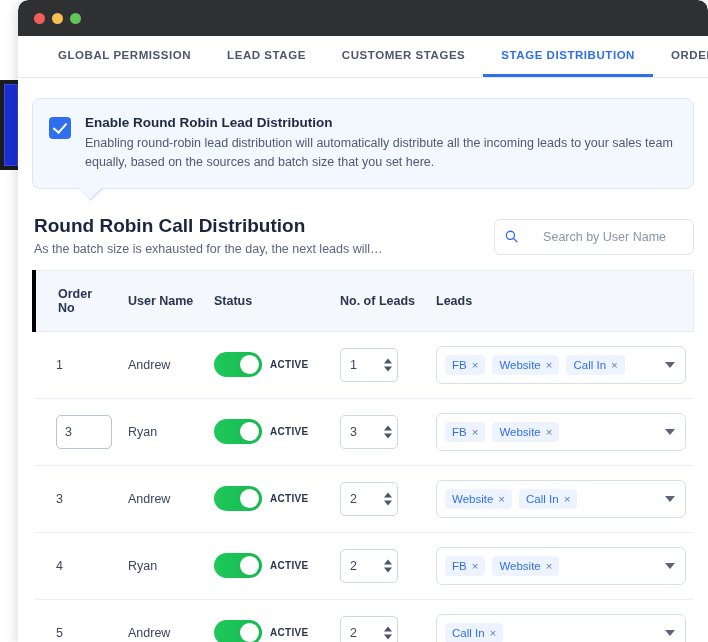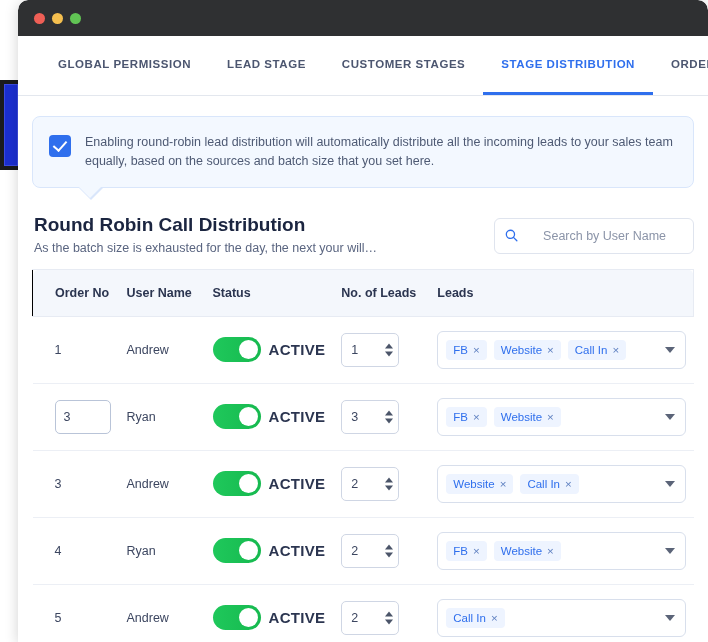--- a/index.html
+++ b/index.html
@@ -20,21 +20,21 @@
   .titlebar {
     height: 36px; background: #2f3032; border-radius: 10px 10px 0 0;
     display: flex; align-items: center; padding-left: 16px;
   }
   .dot { width: 11px; height: 11px; border-radius: 50%; margin-right: 7px; }
   .dot.red { background: #ef5f56; }
   .dot.yellow { background: #f5bf4f; }
   .dot.green { background: #61c454; }
 
   .tabs {
-    height: 60px; border-bottom: 1px solid #e3e7ee;
+    height: 42px; border-bottom: 1px solid #e3e7ee;
     display: flex; align-items: stretch; padding-left: 22px;
     background: #fff;
   }
   .tab {
     display: flex; align-items: center; padding: 0 18px;
     font-size: 11.5px; font-weight: bold; letter-spacing: .55px;
     color: #4c5670; cursor: pointer; white-space: nowrap;
     border-bottom: 3px solid transparent;
   }
   .tab.active { color: #2f6fed; border-bottom-color: #2f6fed; }
@@ -96,21 +96,21 @@
     text-align: center;
   }
   .search input::placeholder { color: #8b94a8; }
 
   table.grid { width: 100%; border-collapse: collapse; }
   table.grid thead th {
     background: #f4f7fc; font-size: 12.5px; color: #2b3550; font-weight: bold;
     text-align: left; padding: 16px 8px; border-top: 1px solid #e7ebf3;
     border-bottom: 1px solid #e7ebf3;
   }
-  table.grid thead th:first-child { padding-left: 22px; border-left: 1px solid #000000; border-radius: 8px 0 0 0;}
+  table.grid thead th:first-child { padding-left: 22px; border-left: 4px solid #000000; border-radius: 8px 0 0 0;}
   table.grid thead th:last-child { border-right: 1px solid #e7ebf3; border-radius: 0 8px 0 0;}
   table.grid tbody td {
     padding: 14px 8px; font-size: 12.5px; color: #3c4660;
     border-bottom: 1px solid #eceff5; vertical-align: middle;
   }
   table.grid tbody td:first-child { padding-left: 22px; }
   .c-order { width: 78px; }
   .c-user  { width: 86px; }
   .c-status{ width: 126px; }
   .c-leads { width: 96px; }
@@ -124,21 +124,21 @@
   .toggle-wrap { display: flex; align-items: center; gap: 8px; }
   .toggle {
     width: 48px; height: 25px; border-radius: 14px;
     background: linear-gradient(90deg,#1fc85b,#16b94f);
     position: relative; cursor: pointer; flex: 0 0 48px;
   }
   .toggle .knob {
     position: absolute; right: 3px; top: 3px; width: 19px; height: 19px;
     border-radius: 50%; background: #fff;
   }
-  .status-txt { font-size: 15px; font-weight: bold; color: #2b3550; letter-spacing: .3px; }
+  .status-txt { font-size: 10px; font-weight: bold; color: #2b3550; letter-spacing: .3px; }
 
   .num-wrap { position: relative; width: 58px; }
   .num-input {
     width: 58px; height: 34px; border: 1px solid #cfd6e4; border-radius: 5px;
     font-size: 12.5px; color: #3c4660; padding: 0 18px 0 9px;
     font-family: "Liberation Sans", sans-serif; outline: none;
   }
   .spin {
     position: absolute; right: 6px; top: 50%; transform: translateY(-50%);
     display: flex; flex-direction: column; gap: 3px; cursor: pointer;
@@ -185,28 +185,29 @@
     <div class="tab">CUSTOMER STAGES</div>
     <div class="tab active">STAGE DISTRIBUTION</div>
     <div class="tab">ORDER STAGES</div>
   </div>
 
   <div class="content">
 
     <div class="notice">
       <div class="checkbox"></div>
       <div>
+        <div class="notice-title">Enable Round Robin Lead Distribution</div>
         <div class="notice-body">Enabling round-robin lead distribution will automatically distribute all the incoming leads to your sales team equally, based on the sources and batch size that you set here.</div>
       </div>
     </div>
 
     <div class="section-head">
       <div>
         <div class="sec-title">Round Robin Call Distribution</div>
-        <div class="sec-sub">As the batch size is exhausted for the day, the next your will…</div>
+        <div class="sec-sub">As the batch size is exhausted for the day, the next leads will…</div>
       </div>
       <div class="search">
         <svg width="15" height="15" viewBox="0 0 16 16">
           <circle cx="6.6" cy="6.6" r="5" fill="none" stroke="#2f6fed" stroke-width="1.6"></circle>
           <line x1="10.3" y1="10.3" x2="14.4" y2="14.4" stroke="#2f6fed" stroke-width="1.6" stroke-linecap="round"></line>
         </svg>
         <input type="text" placeholder="Search by User Name" style="">
       </div>
     </div>
 

